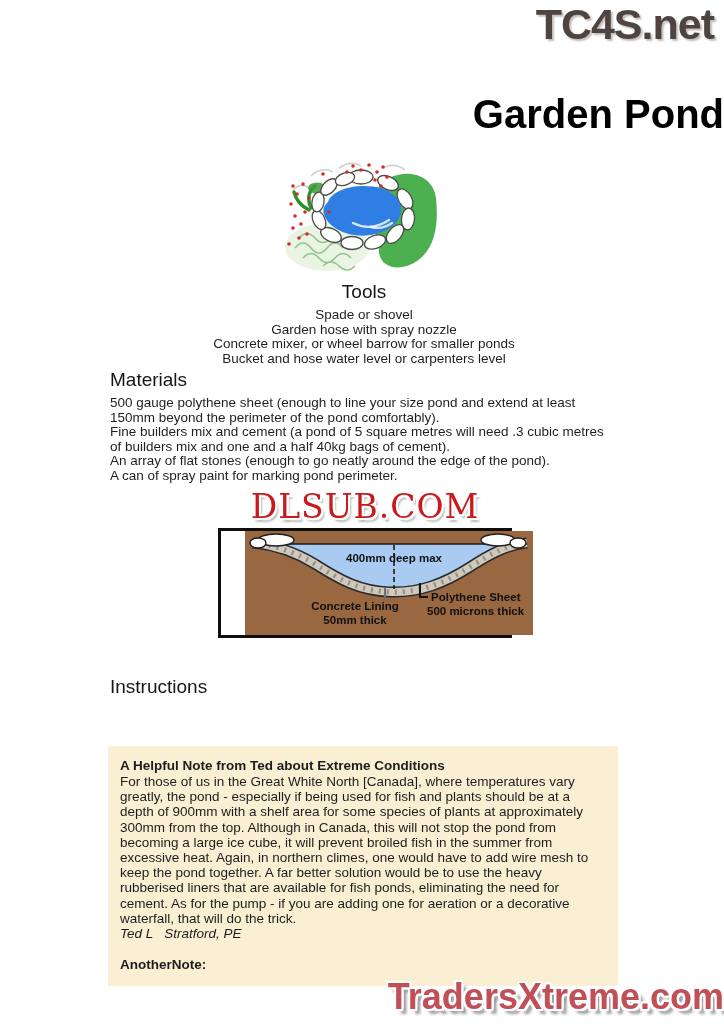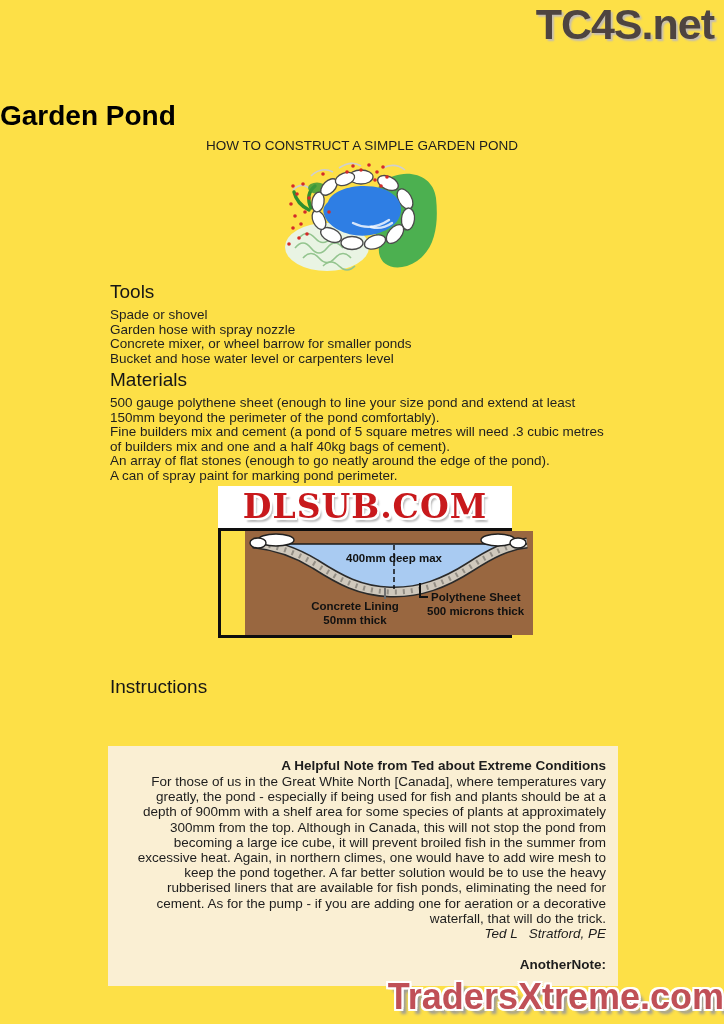--- a/index.html
+++ b/index.html
@@ -1,72 +1,72 @@
 <!DOCTYPE html>
 <html><head>
 <meta charset="utf-8">
 <style>
   * { margin:0; padding:0; box-sizing:border-box; }
   html,body { background:#e9e9e9; }
   body { font-family:"Liberation Sans", sans-serif; }
   .page {
     position:relative; width:724px; height:1024px; margin:0 auto;
-    background:#fde047; overflow:hidden; color:#1d1d1d;
+    background:#ffffff; overflow:hidden; color:#1d1d1d;
   }
 
   
   .tc4s-logo {
     position:absolute; top:0px; right:10px;
     font-size:43px; font-weight:bold; letter-spacing:-1px;
     color:#4e4440;
     text-shadow:2px 2px 2px #c3bcb6;
     cursor:pointer;
   }
 
   
   .doc-title {
-    position:absolute; top:100px; left:0; width:100%;
-    text-align:left; font-size:28px; font-weight:bold; color:#000;
+    position:absolute; top:92px; left:0; width:100%;
+    text-align:right; font-size:40px; font-weight:bold; color:#000;
     letter-spacing:0px;
   }
   .doc-subtitle {
     position:absolute; top:138px; left:0; width:100%;
     text-align:center; font-size:13.5px; color:#1d1d1d;
   }
 
   
   .pond-art { position:absolute; left:283px; top:160px; width:158px; height:112px; }
 
   
   .section { position:absolute; left:110px; width:508px; }
   .section h2 { font-size:19px; font-weight:400; color:#161616; margin-bottom:5px; }
   .body-line, .body-par { font-size:13.5px; line-height:14.5px; color:#1f1f1f; }
-  .sec-tools { top:281px; }
+  .sec-tools { top:281px;text-align:center; }
   .sec-materials { top:369px; }
   .sec-instructions { top:676px; }
   .step b { font-weight:bold; }
 
   
   .figure { position:absolute; left:218px; top:486px; width:294px; }
   .dlsub-banner {
     height:42px; background:#ffffff; text-align:center;
-    font-family:"DejaVu Serif", serif; font-weight:bold; font-size:33px;
+    font-family:"DejaVu Serif", serif; font-weight:normal; font-size:33px;
     line-height:42px; color:#c8191c; letter-spacing:1px;
     text-shadow:
       -2px 0 0 #fff, 2px 0 0 #fff, 0 -2px 0 #fff, 0 2px 0 #fff,
       -2px -2px 0 #fff, 2px 2px 0 #fff, -2px 2px 0 #fff, 2px -2px 0 #fff,
       3px 4px 2px #b8b8b8;
     cursor:pointer;
   }
   .diagram-frame { border:3px solid #0e0e0e; line-height:0;padding-left:24px; }
 
   
   .note-box {
     position:absolute; left:108px; top:746px; width:510px;
-    background:#faefd3; padding:12px 12px 14px 12px;text-align:right;
+    background:#faefd3; padding:12px 12px 14px 12px;
   }
   .note-box .note-heading { font-size:13.5px; font-weight:bold; line-height:15px; margin-bottom:1px; }
   .note-box .note-body { font-size:13.5px; line-height:15.2px; }
   .note-box .note-signature { font-size:13.5px; line-height:15.2px; font-style:italic; white-space:pre-wrap; }
   .note-box .note-another { font-size:13.5px; font-weight:bold; margin-top:16px; }
 
   
   .tx-logo {
     position:absolute; top:976px; right:0;
     font-size:36px; font-weight:bold; letter-spacing:0px;
@@ -79,21 +79,20 @@
   }
 </style>
 </head>
 <body>
 
 <div class="page">
 
   <div class="tc4s-logo">TC4S.net</div>
 
   <div class="doc-title">Garden Pond</div>
-  <div class="doc-subtitle">HOW TO CONSTRUCT A SIMPLE GARDEN POND</div>
 
   <svg class="pond-art" viewBox="0 0 158 112" xmlns="http://www.w3.org/2000/svg">
 
     <g stroke="#cfcfcf" stroke-width="1.6" fill="none">
       <path d="M28,16 q10,-10 22,-4"></path>
         <path d="M56,8 q12,-8 22,-2"></path>
       <path d="M100,8 q12,-6 22,2"></path>
         <path d="M10,30 q8,-8 16,-2"></path>
     </g>
 

